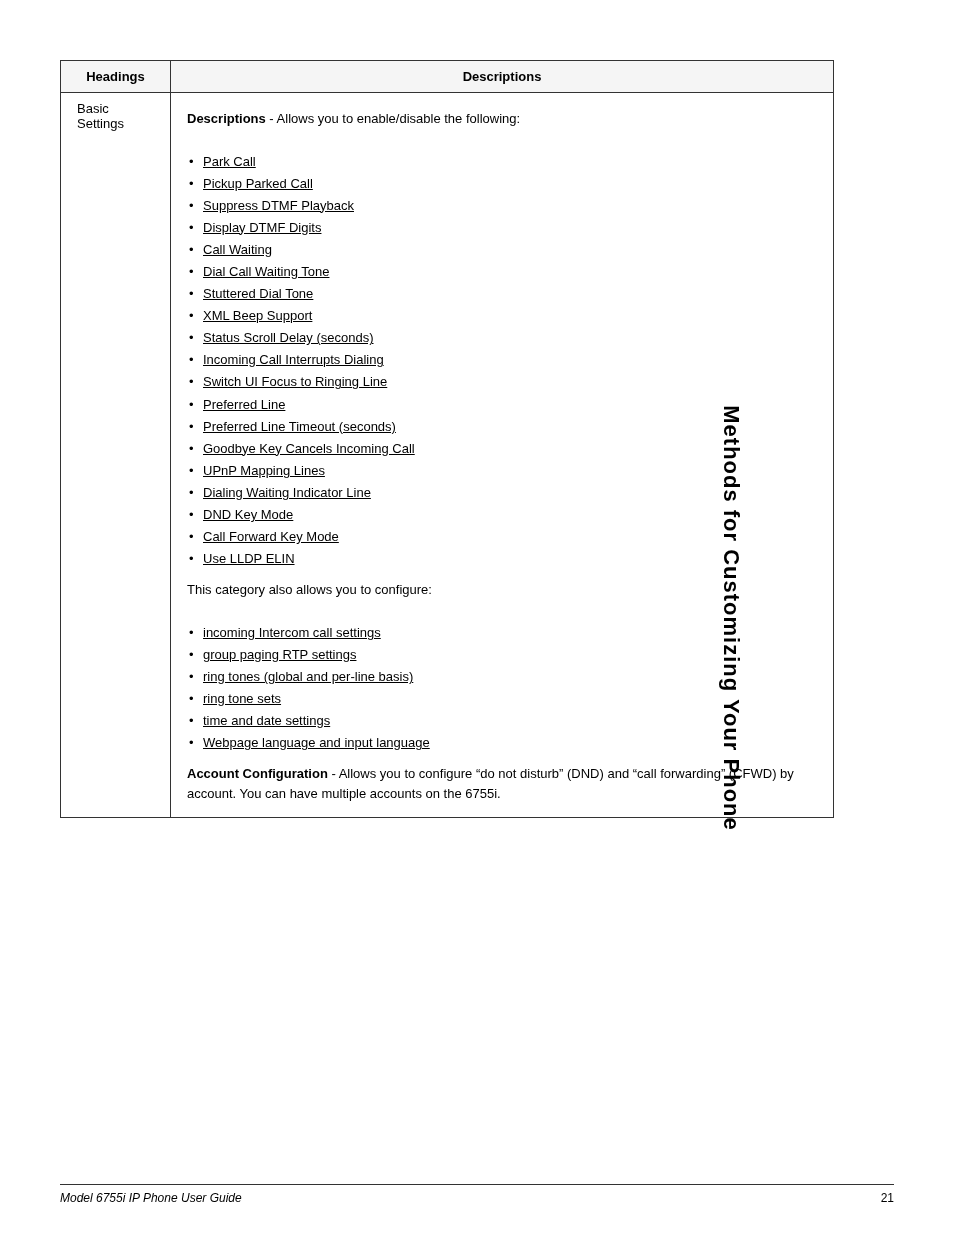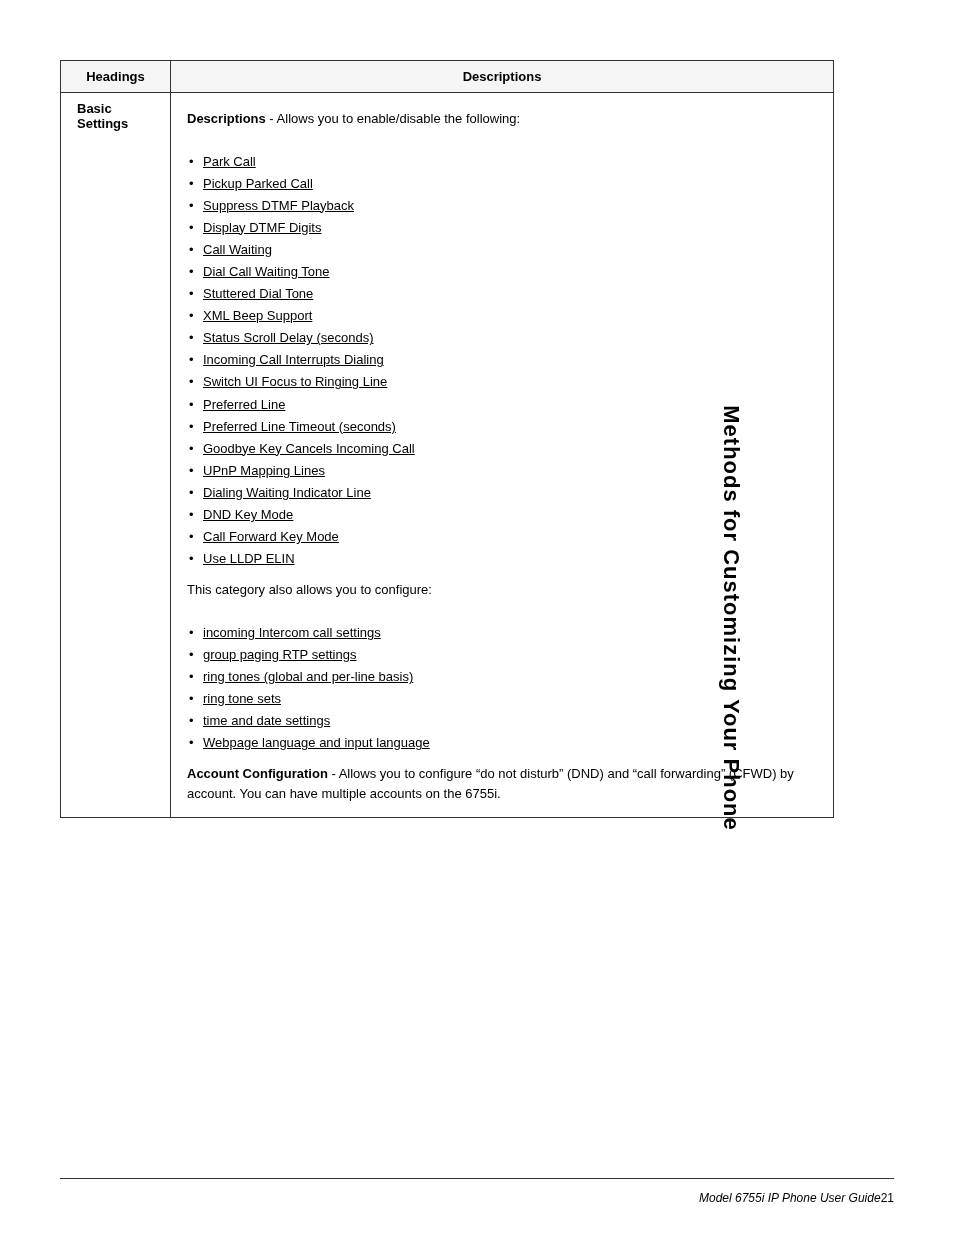--- a/index.html
+++ b/index.html
@@ -63,21 +63,21 @@
     .col-heading {
       width: 110px;
       font-weight: bold;
     }
 
     .col-description {
       width: auto;
     }
 
     .cell-heading {
-      font-weight: bold;
+      font-weight: normal;
       font-size: 13px;
       margin-top: 16px;
     }
 
     .desc-cell p {
       margin-bottom: 6px;
       line-height: 1.5;
     }
 
     .desc-cell .bold-label {
@@ -111,24 +111,24 @@
       font-size: 13px;
     }
 
     
     .footer {
       position: absolute;
       bottom: 30px;
       left: 60px;
       right: 60px;
       display: flex;
-      justify-content: flex-end;
+      justify-content: space-between;
       align-items: center;
       border-top: 1px solid #333;
-      padding-top: 12px;
+      padding-top: 6px;
     }
 
     .footer-left {
       font-size: 12px;
       font-style: italic;
     }
 
     .footer-right {
       font-size: 12px;
     }

